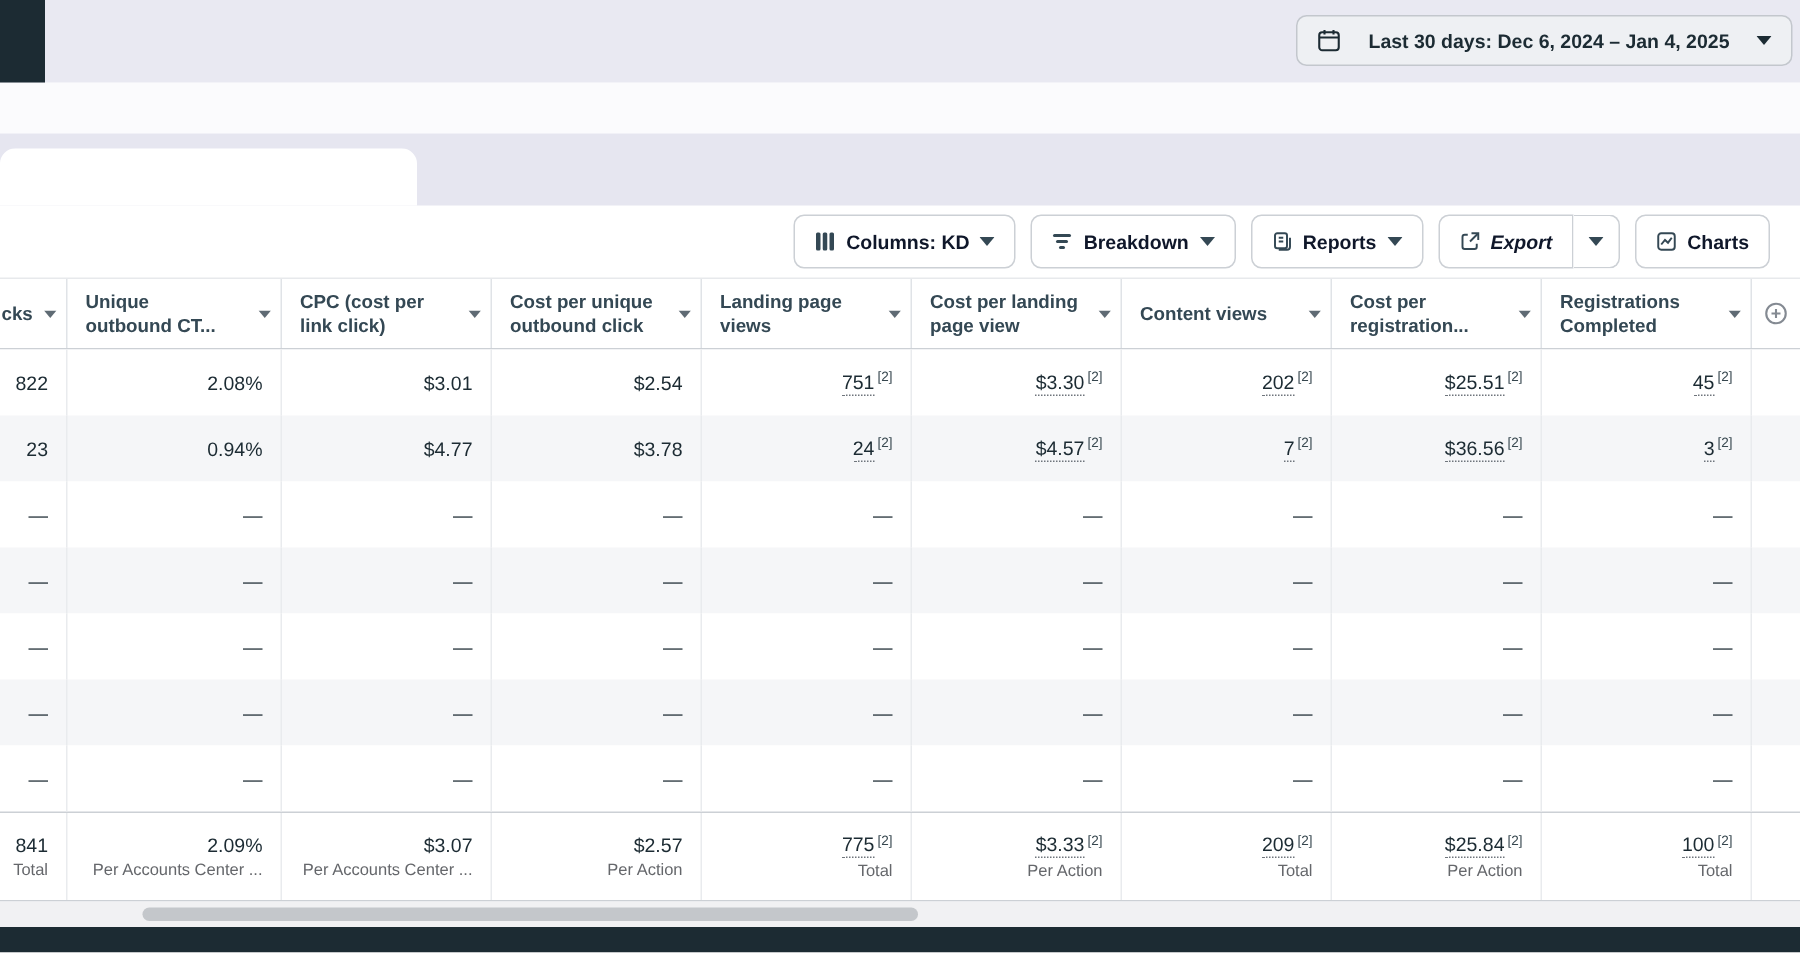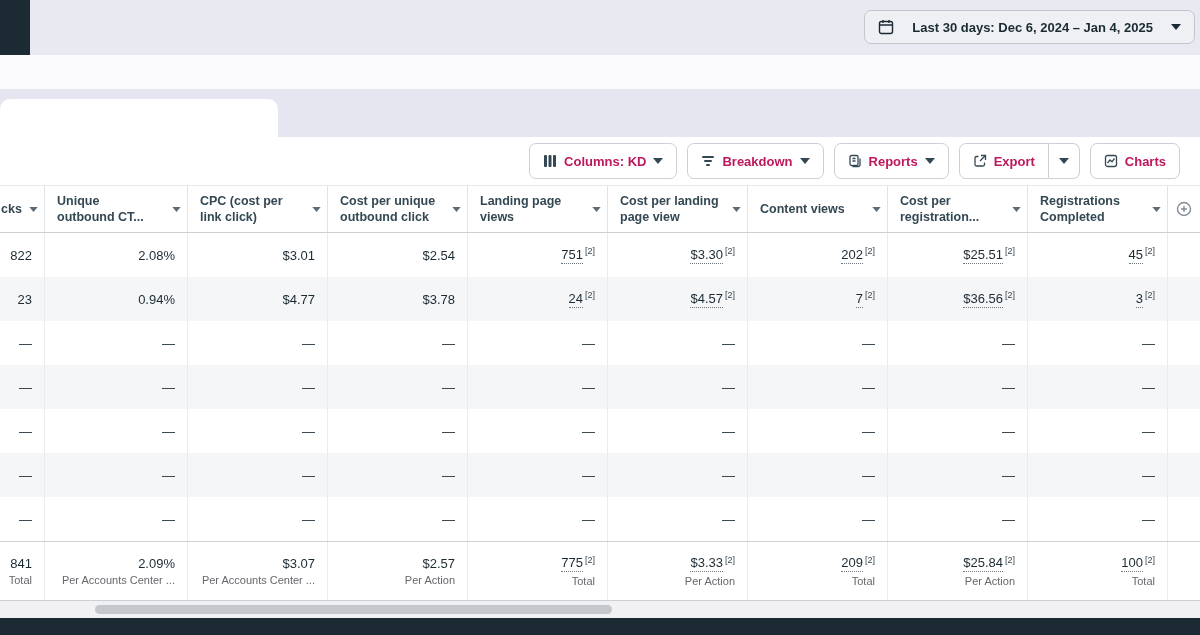--- a/index.html
+++ b/index.html
@@ -13,22 +13,22 @@
                padding:0 13px; background:#eef0f3; border:1px solid #c3c7cd; border-radius:7px;
                font-size:13px; font-weight:bold; color:#1c2b33; cursor:pointer; }
   .band2 { height:34px; background:#fbfbfd; }
   .band3 { height:48px; background:#e6e6f0; position:relative; }
   .tab { position:absolute; left:0; bottom:0; width:278px; height:38px; background:#fff; border-radius:10px 10px 0 0; }
 
   
   .toolbar { height:49px; background:#fff; display:flex; align-items:center; justify-content:flex-end;
              gap:10px; padding-right:20px; border-bottom:1px solid #e7e9ec; }
   .btn { height:36px; display:flex; align-items:center; gap:7px; padding:0 13px; border:1px solid #ccd0d5;
-         border-radius:7px; background:#fff; font-size:13px; font-weight:bold; color:#be185d; cursor:pointer; white-space:nowrap; }
-  .btn-group { display:flex; }
+         border-radius:7px; background:#fff; font-size:13px; font-weight:bold; color:#0f172a; cursor:pointer; white-space:nowrap; }
+  .btn-group { display:flex;font-style:italic; }
   .btn-group .btn:first-child { border-radius:7px 0 0 7px; }
   .btn-group .btn:last-child { border-radius:0 7px 7px 0; border-left:none; padding:0 10px; }
   .icon { display:flex; align-items:center; }
 
   
   .thead { display:flex; height:47px; background:#fff; border-bottom:1px solid #ccd0d5; }
   .th { display:flex; align-items:center; padding:0 6px 0 12px; border-right:1px solid #e0e3e7;
         font-size:12.5px; font-weight:bold; color:#344854; line-height:1.3; cursor:pointer; }
   .thead .th:first-child { padding-left:1px; }
   .th-label { display:flex; flex-direction:column; }

